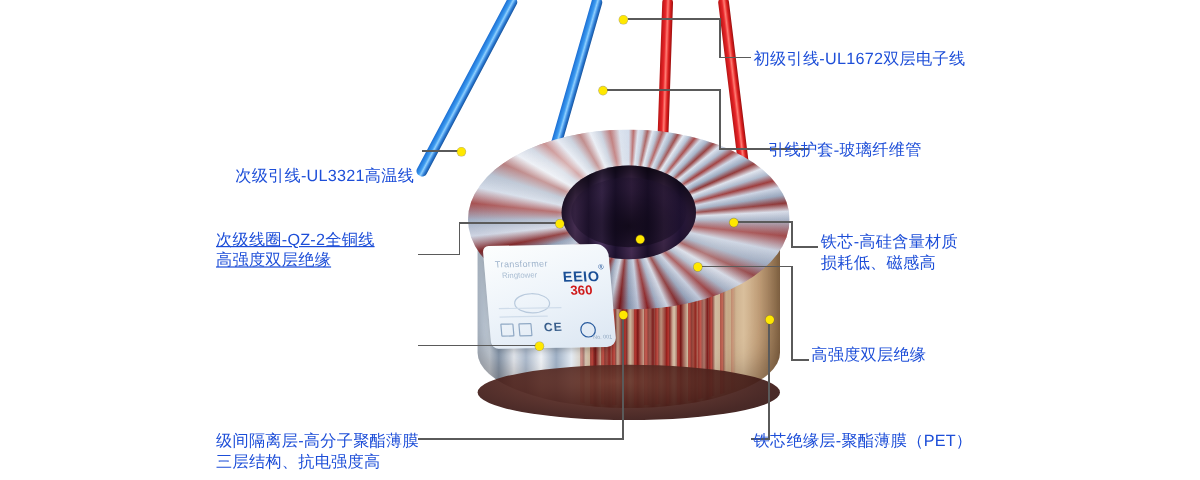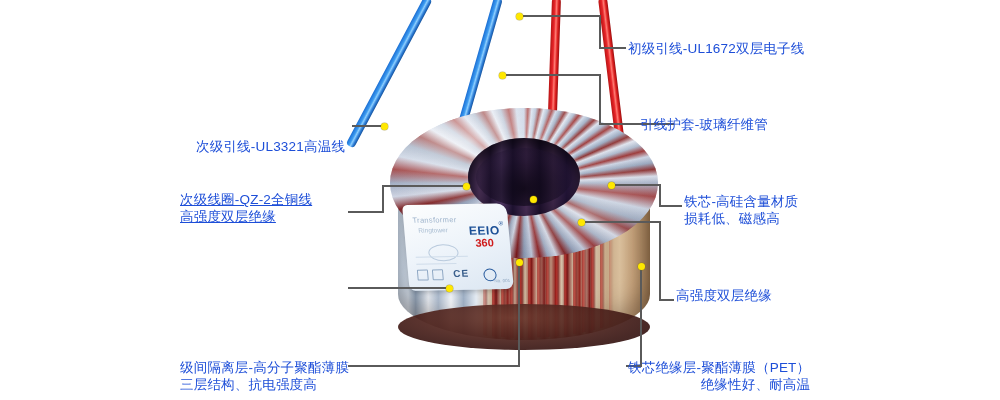--- a/index.html
+++ b/index.html
@@ -247,16 +247,15 @@
     <span class="l2">高强度双层绝缘</span>
   </div>
 
   <div class="callout left" style="left:180px; top:359px;">
     <span>级间隔离层-高分子聚酯薄膜</span>
     <span class="l2">三层结构、抗电强度高</span>
   </div>
 
   <div class="callout right" style="left:628px; top:359px;text-align:right;">
     <span>铁芯绝缘层-聚酯薄膜（PET）</span>
-    <span class="l2">绝缘性好、耐高温</span>
   </div>
 
 </div>
 
 </body></html>

